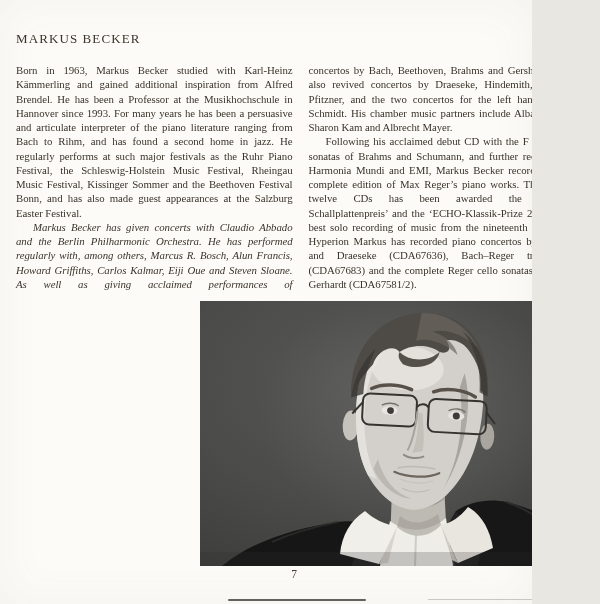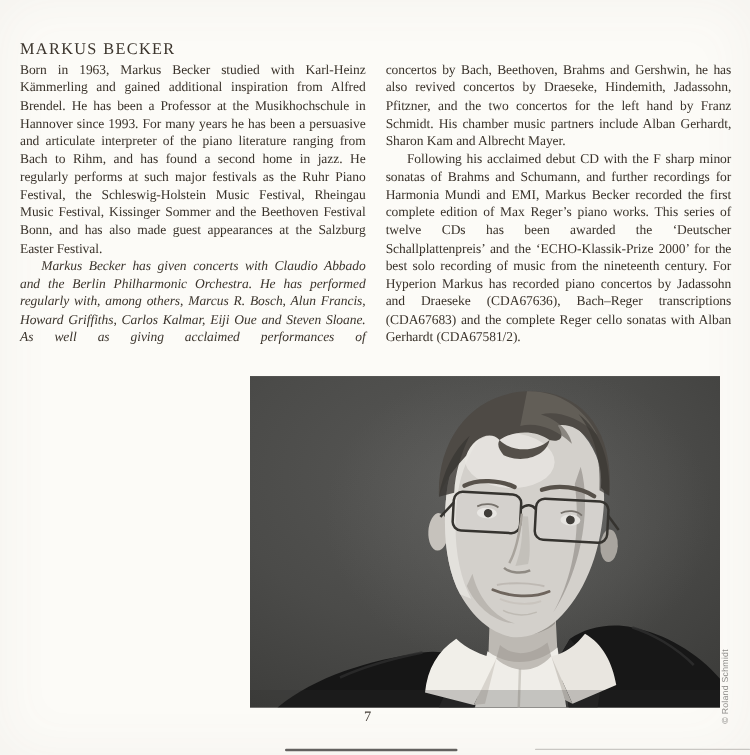--- a/index.html
+++ b/index.html
@@ -3,37 +3,37 @@
 <meta charset="utf-8">
 <style>
   html, body { margin: 0; padding: 0; }
   body {
     width: 600px; height: 604px;
     background: #e9e7e2;
     font-family: "Liberation Serif", serif;
   }
   .page {
     position: relative;
-    width: 600px; height: 604px;
+    width: 532px; height: 604px;
     background: #fcfbf7;
     overflow: hidden;
     box-shadow: inset 0 0 45px rgba(120,110,95,0.06);
   }
   .title {
     position: absolute;
     left: 16px; top: 31px;
     margin: 0;
     font-size: 13px;
     font-weight: normal;
     letter-spacing: 1.1px;
     color: #3b342c;
   }
   .columns {
     position: absolute;
-    left: 16px; top: 49px;
+    left: 16px; top: 63px;
     width: 569px;
     display: flex;
     gap: 16px;
     align-items: center;
   }
   .col {
     width: 277.5px;
     font-size: 10.8px;
     line-height: 14.25px;
     letter-spacing: -0.05px;

